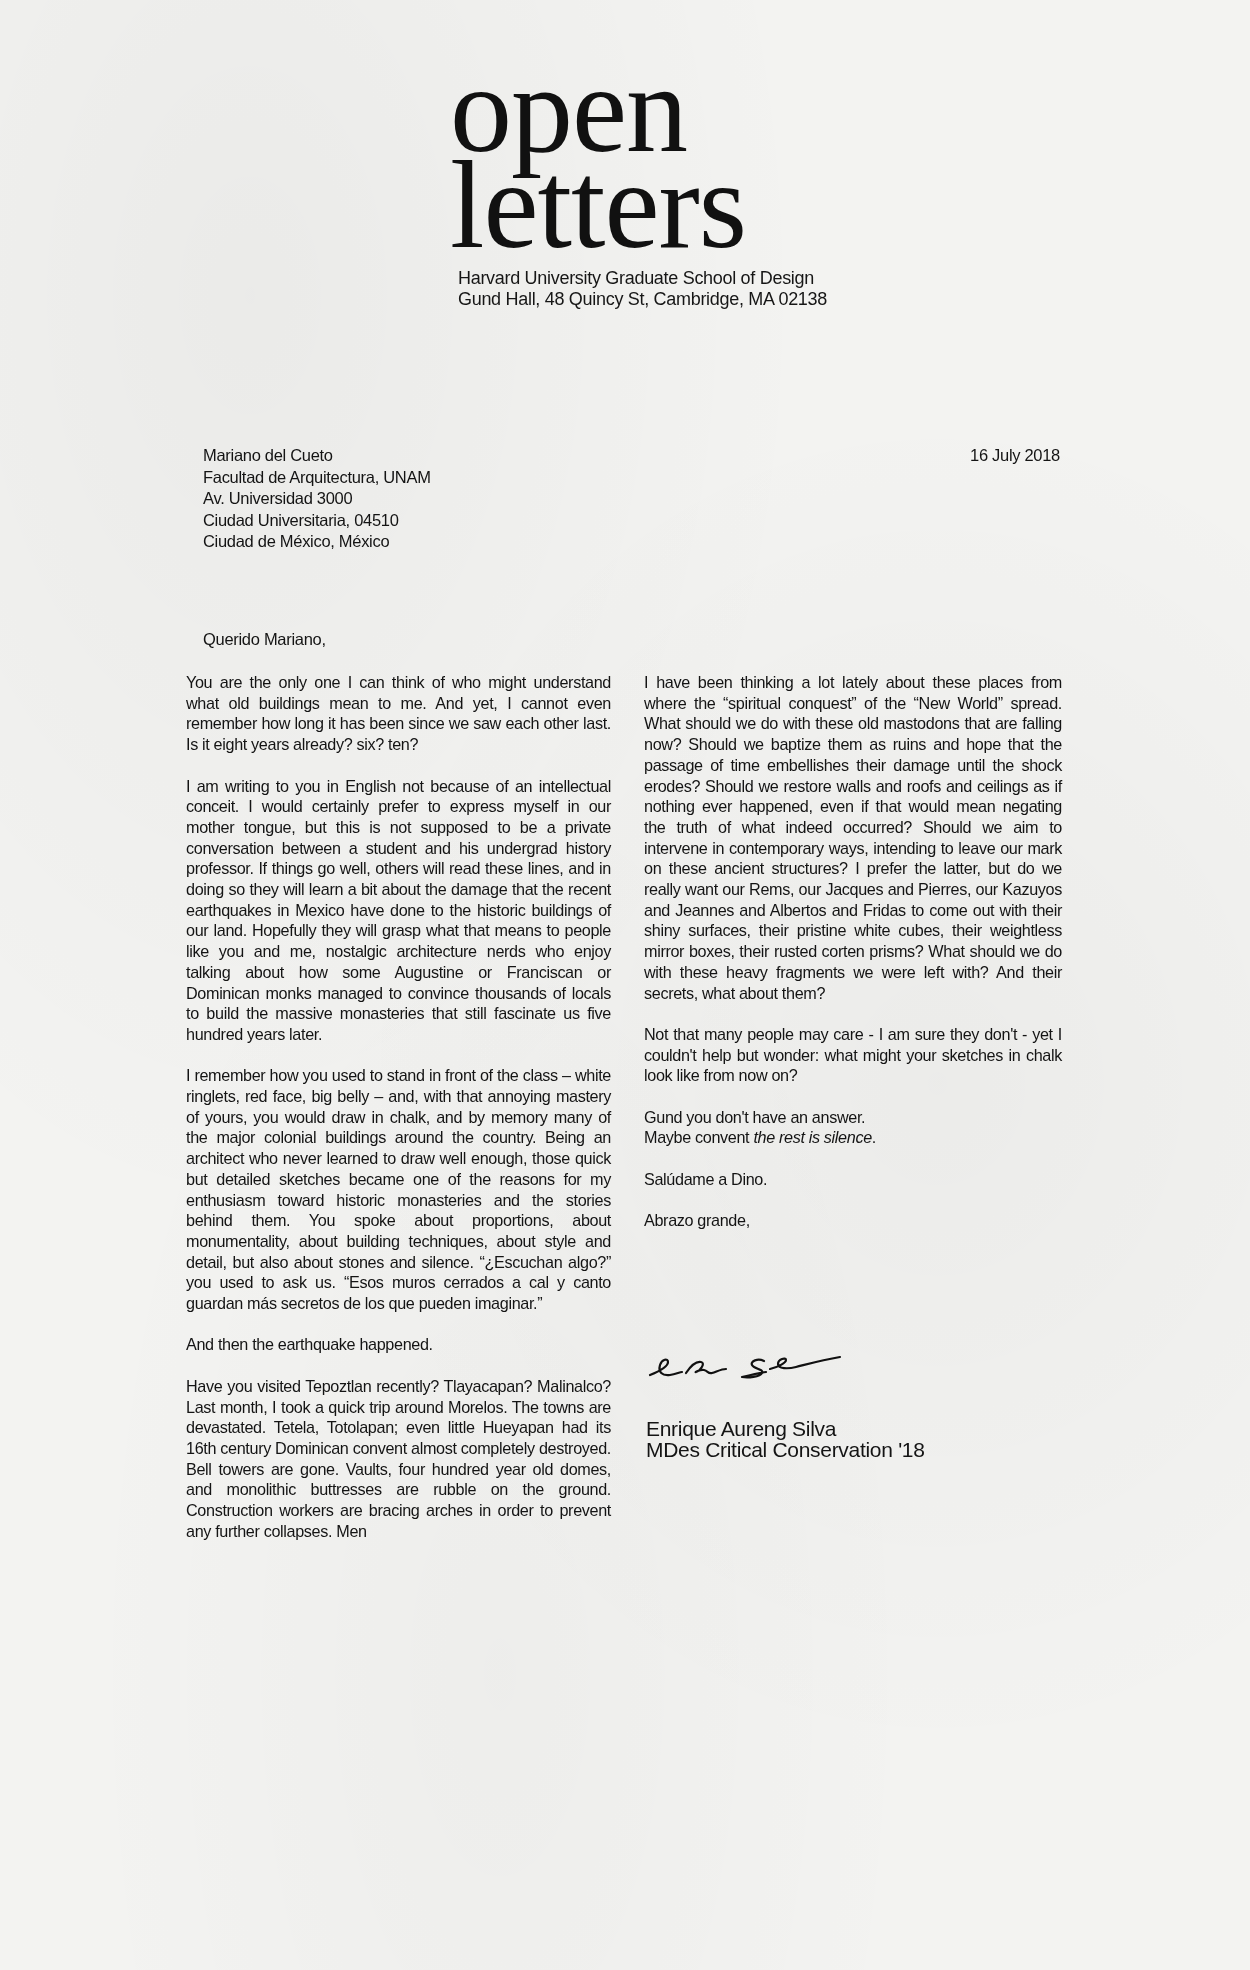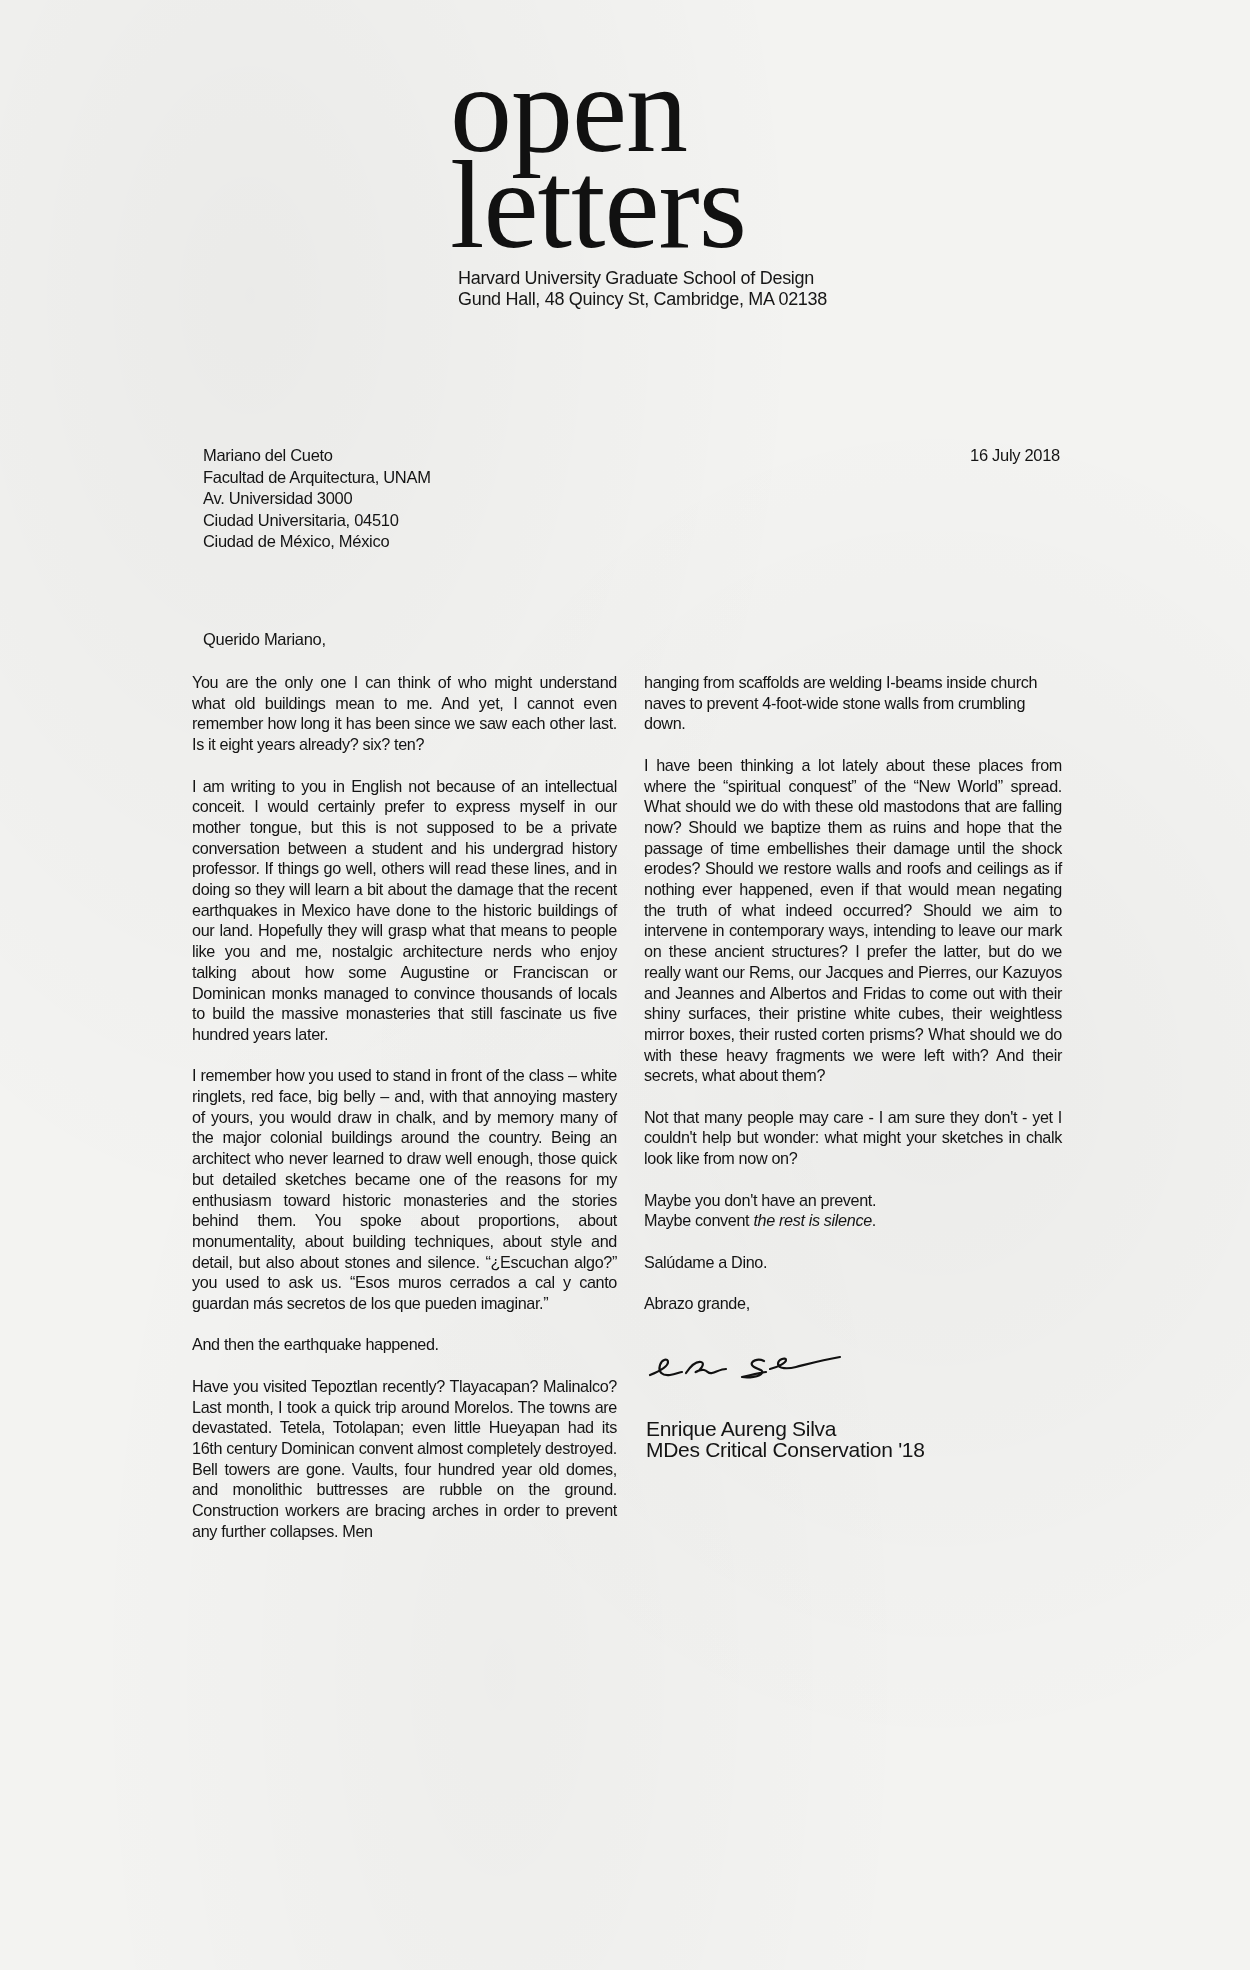--- a/index.html
+++ b/index.html
@@ -68,21 +68,21 @@
   .col {
     position: absolute;
     width: 425px;
     font-size: 16.2px;
     line-height: 20.7px;
     letter-spacing: -0.35px;
     text-align: justify;
     hyphens: manual;
   }
   .col p { margin: 0 0 20.7px 0; }
-  .col1 { left: 192px; top: 672px; }
+  .col1 { left: 186px; top: 672px; }
   .col2 { left: 644px; top: 672px; width: 418px; }
   .col p.left { text-align: left; }
   .col em { font-style: italic; }
   .signature {
     position: absolute;
     left: 646px;
     top: 1345px;
     width: 200px;
     height: 45px;
   }
@@ -121,25 +121,24 @@
 
 <article class="col col1">
   <p>You are the only one I can think of who might understand what old buildings mean to me. And yet, I cannot even remember how long it has been since we saw each other last. Is it eight years already? six? ten?</p>
   <p>I am writing to you in English not because of an intellec­tual conceit. I would certainly prefer to express myself in our mother tongue, but this is not supposed to be a private conversation between a student and his under­grad history professor. If things go well, others will read these lines, and in doing so they will learn a bit about the damage that the recent earthquakes in Mexico have done to the historic buildings of our land. Hopefully they will grasp what that means to people like you and me, nostal­gic architecture nerds who enjoy talking about how some Augustine or Franciscan or Dominican monks managed to convince thousands of locals to build the massive monas­teries that still fascinate us five hundred years later.</p>
   <p>I remember how you used to stand in front of the class – white ringlets, red face, big belly – and, with that an­noying mastery of yours, you would draw in chalk, and by memory many of the major colonial buildings around the country. Being an architect who never learned to draw well enough, those quick but detailed sketches became one of the reasons for my enthusiasm toward historic monasteries and the stories behind them. You spoke about proportions, about monumentality, about building techniques, about style and detail, but also about stones and silence. “¿Escuchan algo?” you used to ask us. “Esos muros cerrados a cal y canto guardan más secretos de los que pueden imaginar.”</p>
   <p class="left">And then the earthquake happened.</p>
   <p>Have you visited Tepoztlan recently? Tlayacapan? Ma­linalco? Last month, I took a quick trip around Morelos. The towns are devastated. Tetela, Totolapan; even little Hueyapan had its 16th century Dominican convent al­most completely destroyed. Bell towers are gone. Vaults, four hundred year old domes, and monolithic buttresses are rubble on the ground. Construction workers are brac­ing arches in order to prevent any further collapses. Men</p>
 </article>
 
 <article class="col col2">
-  <p class="left">hanging from scaffolds are welding I-beams inside church naves to prevent 4-foot-wide stone walls from crumbling down.</p>
   <p>I have been thinking a lot lately about these places from where the “spiritual conquest” of the “New World” spread. What should we do with these old mastodons that are fall­ing now? Should we baptize them as ruins and hope that the passage of time embellishes their damage until the shock erodes? Should we restore walls and roofs and ceil­ings as if nothing ever happened, even if that would mean negating the truth of what indeed occurred? Should we aim to intervene in contemporary ways, intending to leave our mark on these ancient structures?  I prefer the latter, but do we really want our Rems, our Jacques and Pierres, our Kazuyos and Jeannes and Albertos and Fridas to come out with their shiny surfaces, their pristine white cubes, their weightless mirror boxes, their rusted corten prisms?  What should we do with these heavy fragments we were left with? And their secrets, what about them?</p>
   <p>Not that many people may care - I am sure they don't - yet I couldn't help but wonder: what might your sketches in chalk look like from now on?</p>
   <p class="left">
-    <span>Maybe you don't have an prevent.</span><br>
+    <span>Gund you don't have an answer.</span><br>
     <span>Maybe convent </span><em>the rest is silence</em><span>.</span>
   </p>
   <p class="left">Salúdame a Dino.</p>
   <p class="left">Abrazo grande,</p>
 </article>
 
 <div class="signature">
   <svg width="200" height="45" viewBox="0 0 200 45" fill="none" stroke="#111" stroke-width="2.2" stroke-linecap="round" stroke-linejoin="round">
     <path d="M4 30 C 14 26, 22 22, 22 17 C 22 13, 16 14, 14 20 C 12 27, 16 31, 24 30 C 30 29, 34 27, 36 27"></path>
     <path d="M40 28 C 44 22, 50 16, 55 17 C 60 18, 54 26, 50 27 C 48 28, 54 24, 58 25 C 62 26, 62 29, 66 28 C 72 26, 76 24, 80 24"></path>

